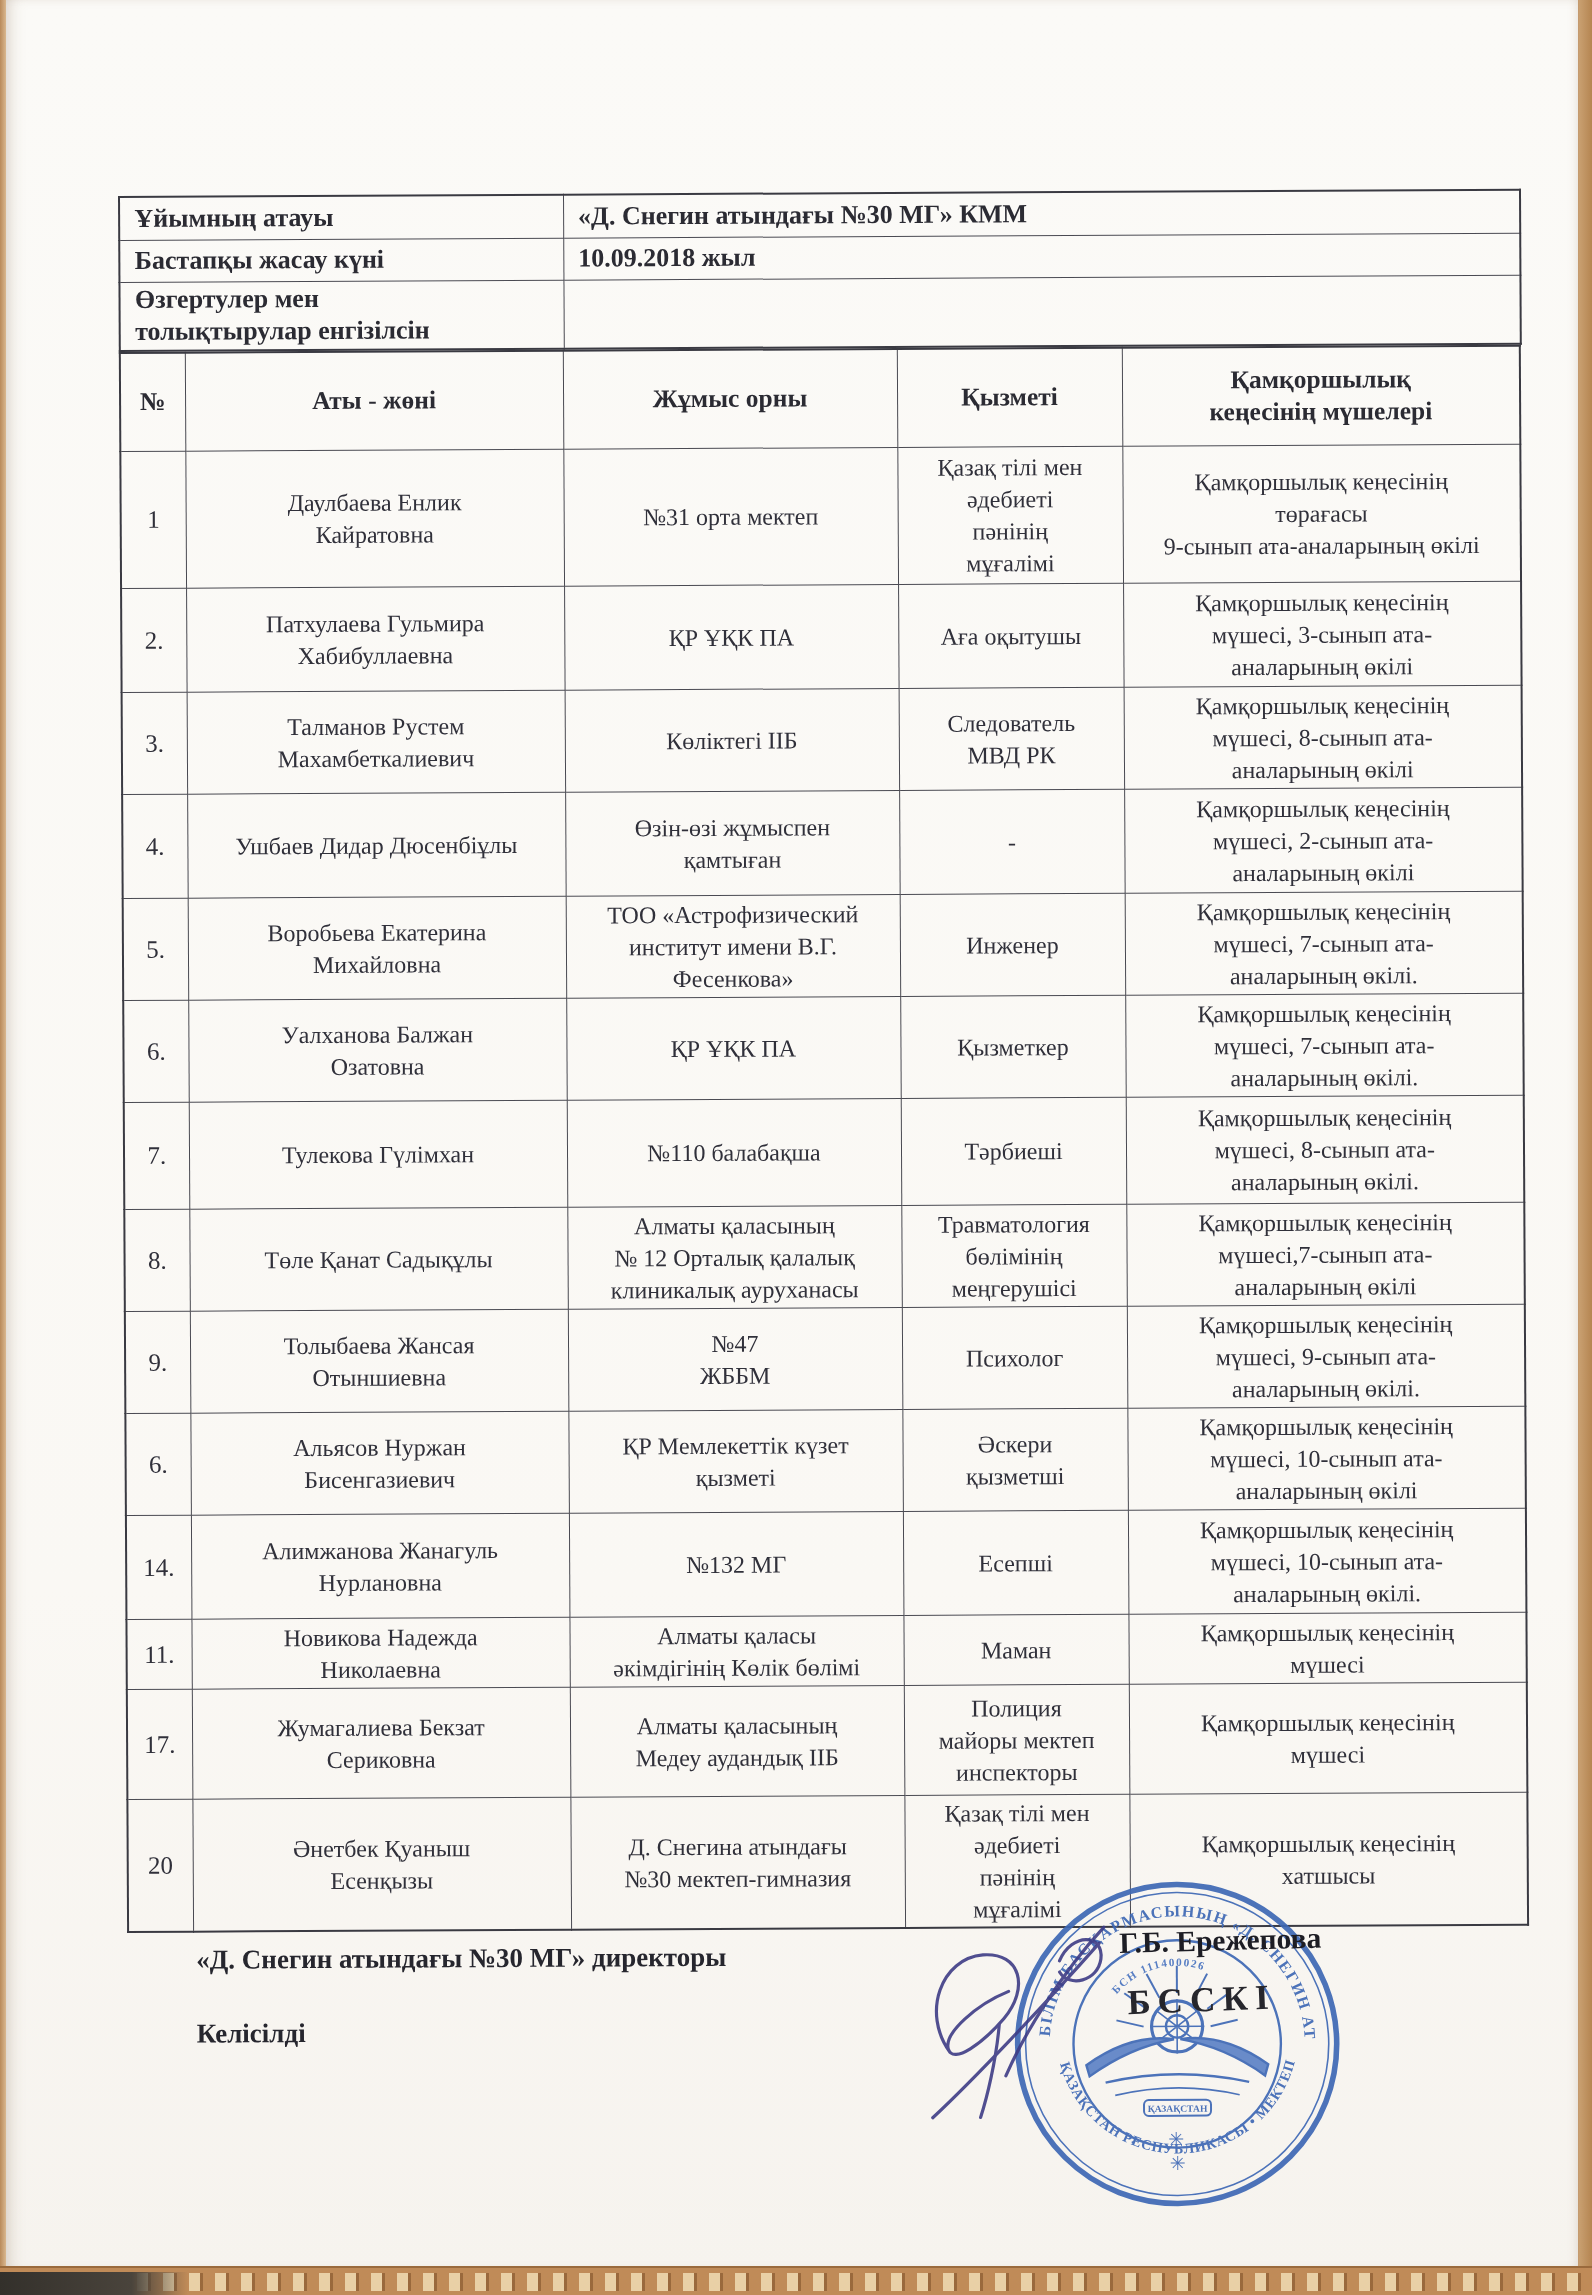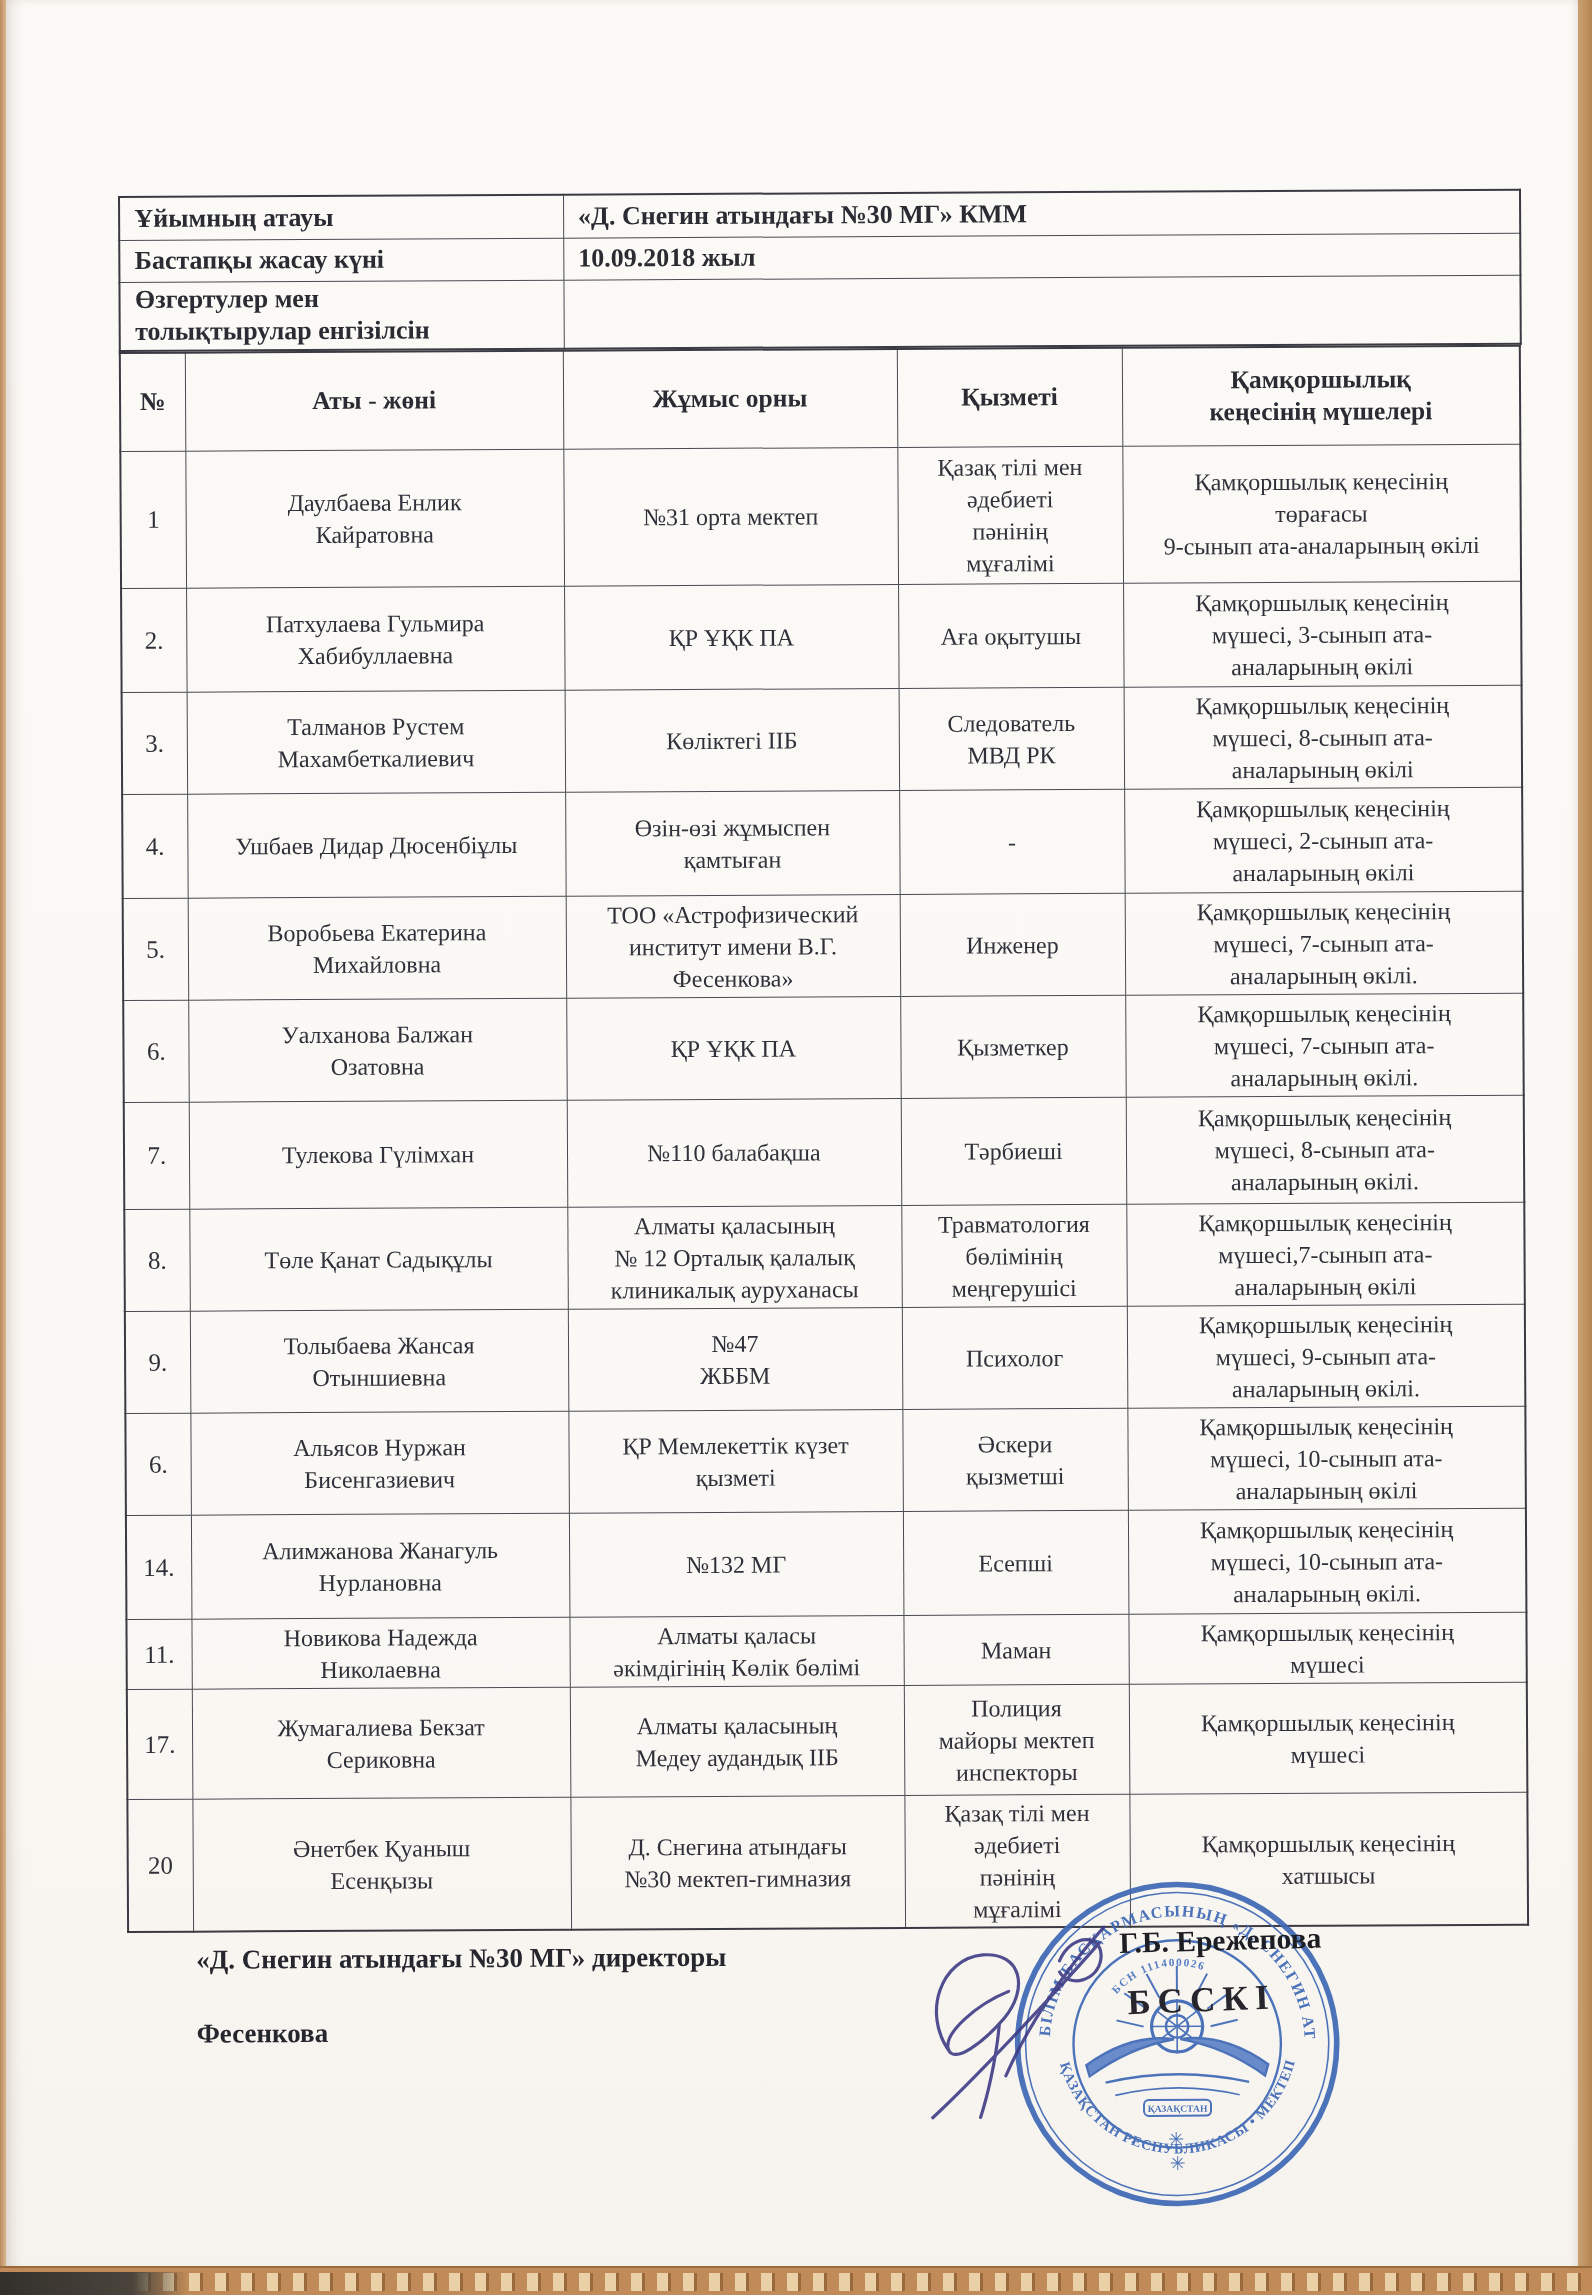--- a/index.html
+++ b/index.html
@@ -300,21 +300,21 @@
       <path d="M 128,210 C 150,160 196,84 252,24"></path>
       <path d="M 36,262 C 86,216 180,118 246,44"></path>
       <path d="M 196,66 C 212,30 252,32 248,64 C 244,92 208,100 196,80"></path>
       <path d="M 120,146 C 116,190 104,238 96,262"></path>
     </g>
   </svg>
 
   <div class="footer-line director-label">«Д. Снегин атындағы №30 МГ»  директоры</div>
   <div class="footer-line director-name">Г.Б. Ережепова</div>
   <div class="footer-line stamp-overlay-code">БССКІ</div>
-  <div class="footer-line agreed-label">Фесенкова</div>
+  <div class="footer-line agreed-label">Келісілді</div>
 
 </div>
 
 <div class="scan-edge-left"></div>
 <div class="scan-edge-right"></div>
 <div class="scan-edge-bottom"></div>
 <div class="scan-corner-dark"></div>
 
 
 </body></html>

